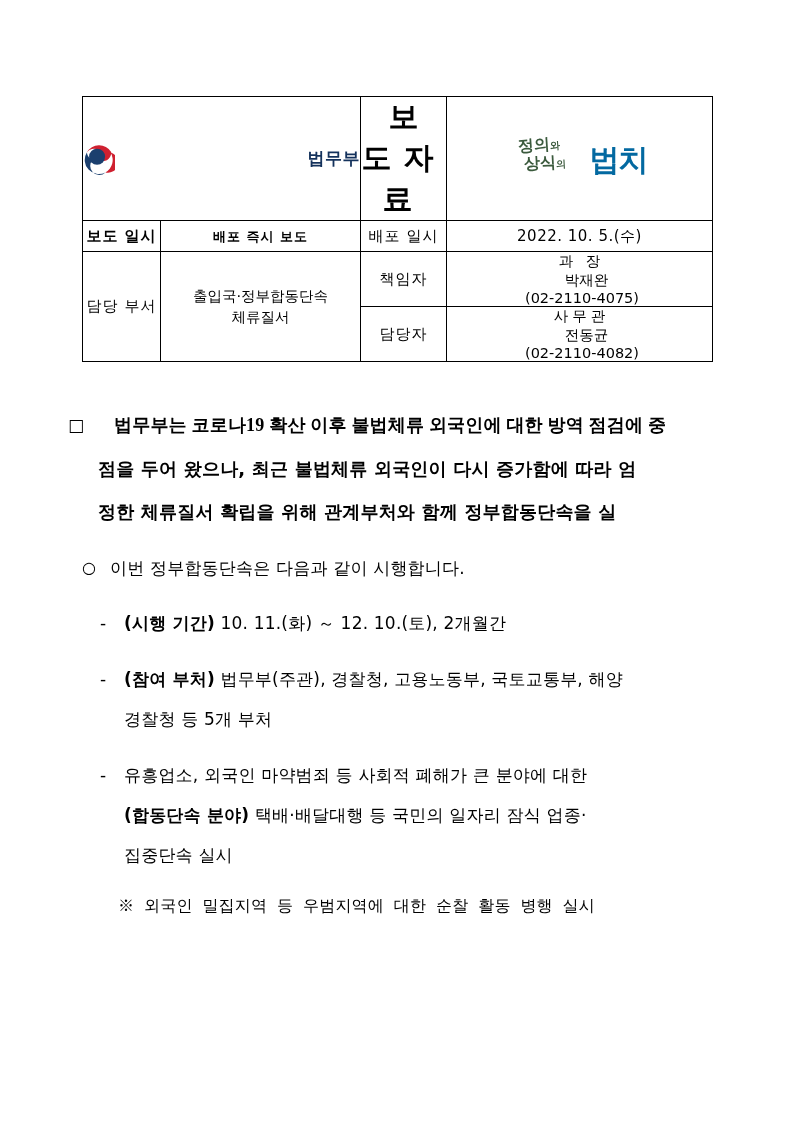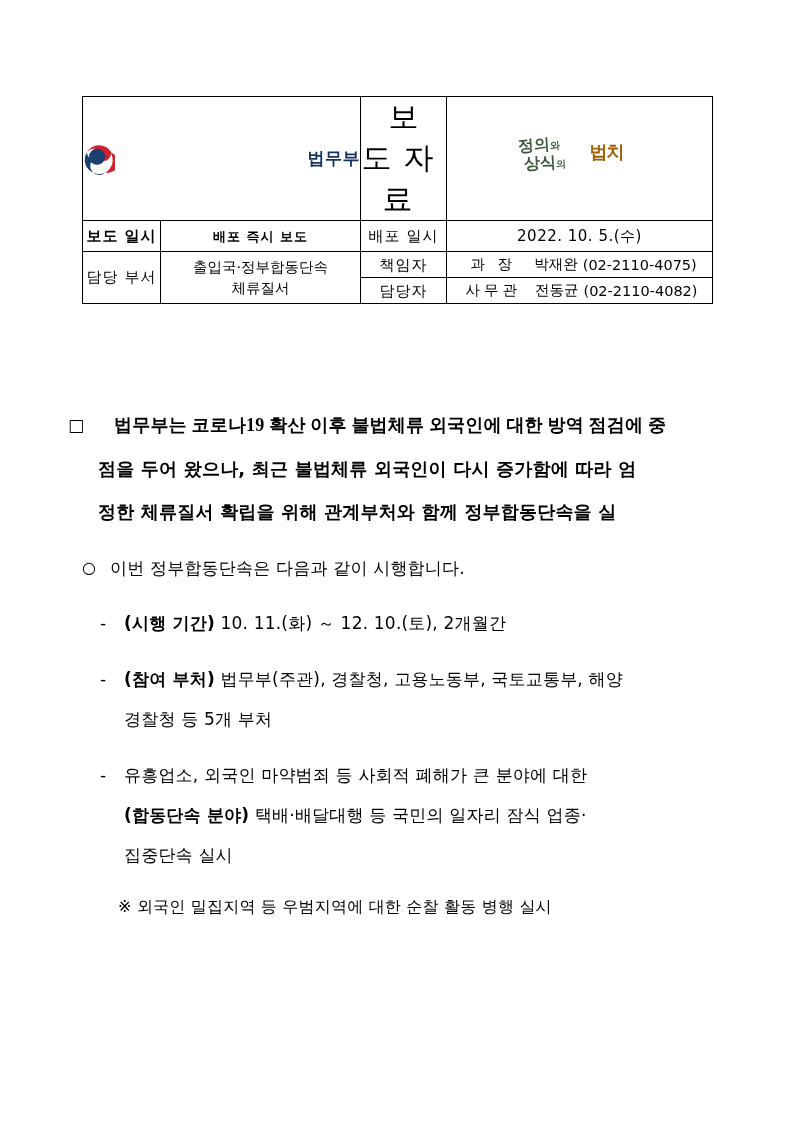--- a/index.html
+++ b/index.html
@@ -59,21 +59,21 @@
     font-weight: bold;
     color: #14325c;
     letter-spacing: 0.5px;
   }
 
   .bodo-title-cell {
     height: 56px;
   }
   .bodo-title {
     font-size: 30px;
-    font-weight: normal;
+    font-weight: bold;
     letter-spacing: 12px;
     text-indent: 12px;
     color: #000000;
   }
 
   .slogan-cell {
     height: 56px;
   }
   .slogan {
     display: inline-block;
@@ -102,23 +102,23 @@
   }
   .slogan .s-sub1,
   .slogan .s-sub2 {
     font-size: 10px;
     font-weight: bold;
   }
   .slogan .s-big {
     position: absolute;
     left: 80px;
     top: 6px;
-    font-size: 18px;
-    font-weight: bold;
-    color: #a16207;
+    font-size: 30px;
+    font-weight: bold;
+    color: #0369a1;
     letter-spacing: -1px;
   }
 
   .lbl {
     font-size: 15px;
     font-weight: bold;
     letter-spacing: 1px;
   }
   .lbl-normal {
     font-size: 15px;
@@ -141,20 +141,21 @@
     line-height: 1.42;
     padding: 3px 0 4px 0;
   }
   .person-line {
     display: flex;
     align-items: center;
     justify-content: center;
     gap: 0;
     font-size: 14.5px;
     white-space: nowrap;
+    flex-direction: column;
   }
   .rank {
     display: inline-block;
     min-width: 58px;
     text-align: center;
     letter-spacing: 4px;
     text-indent: 4px;
   }
   .pname {
     display: inline-block;
@@ -265,20 +266,21 @@
   }
   .para-dash b {
     font-weight: bold;
   }
 
   .note-line {
     margin: 14px 64px 0 118px;
     font-size: 16px;
     line-height: 36px;
     letter-spacing: 0.2px;
+    font-family: Liberation Mono, monospace;
   }
 </style>
 </head>
 <body>
 
 <div class="page">
 
   <table class="header-table">
     <colgroup>
       <col style="width:78px">

